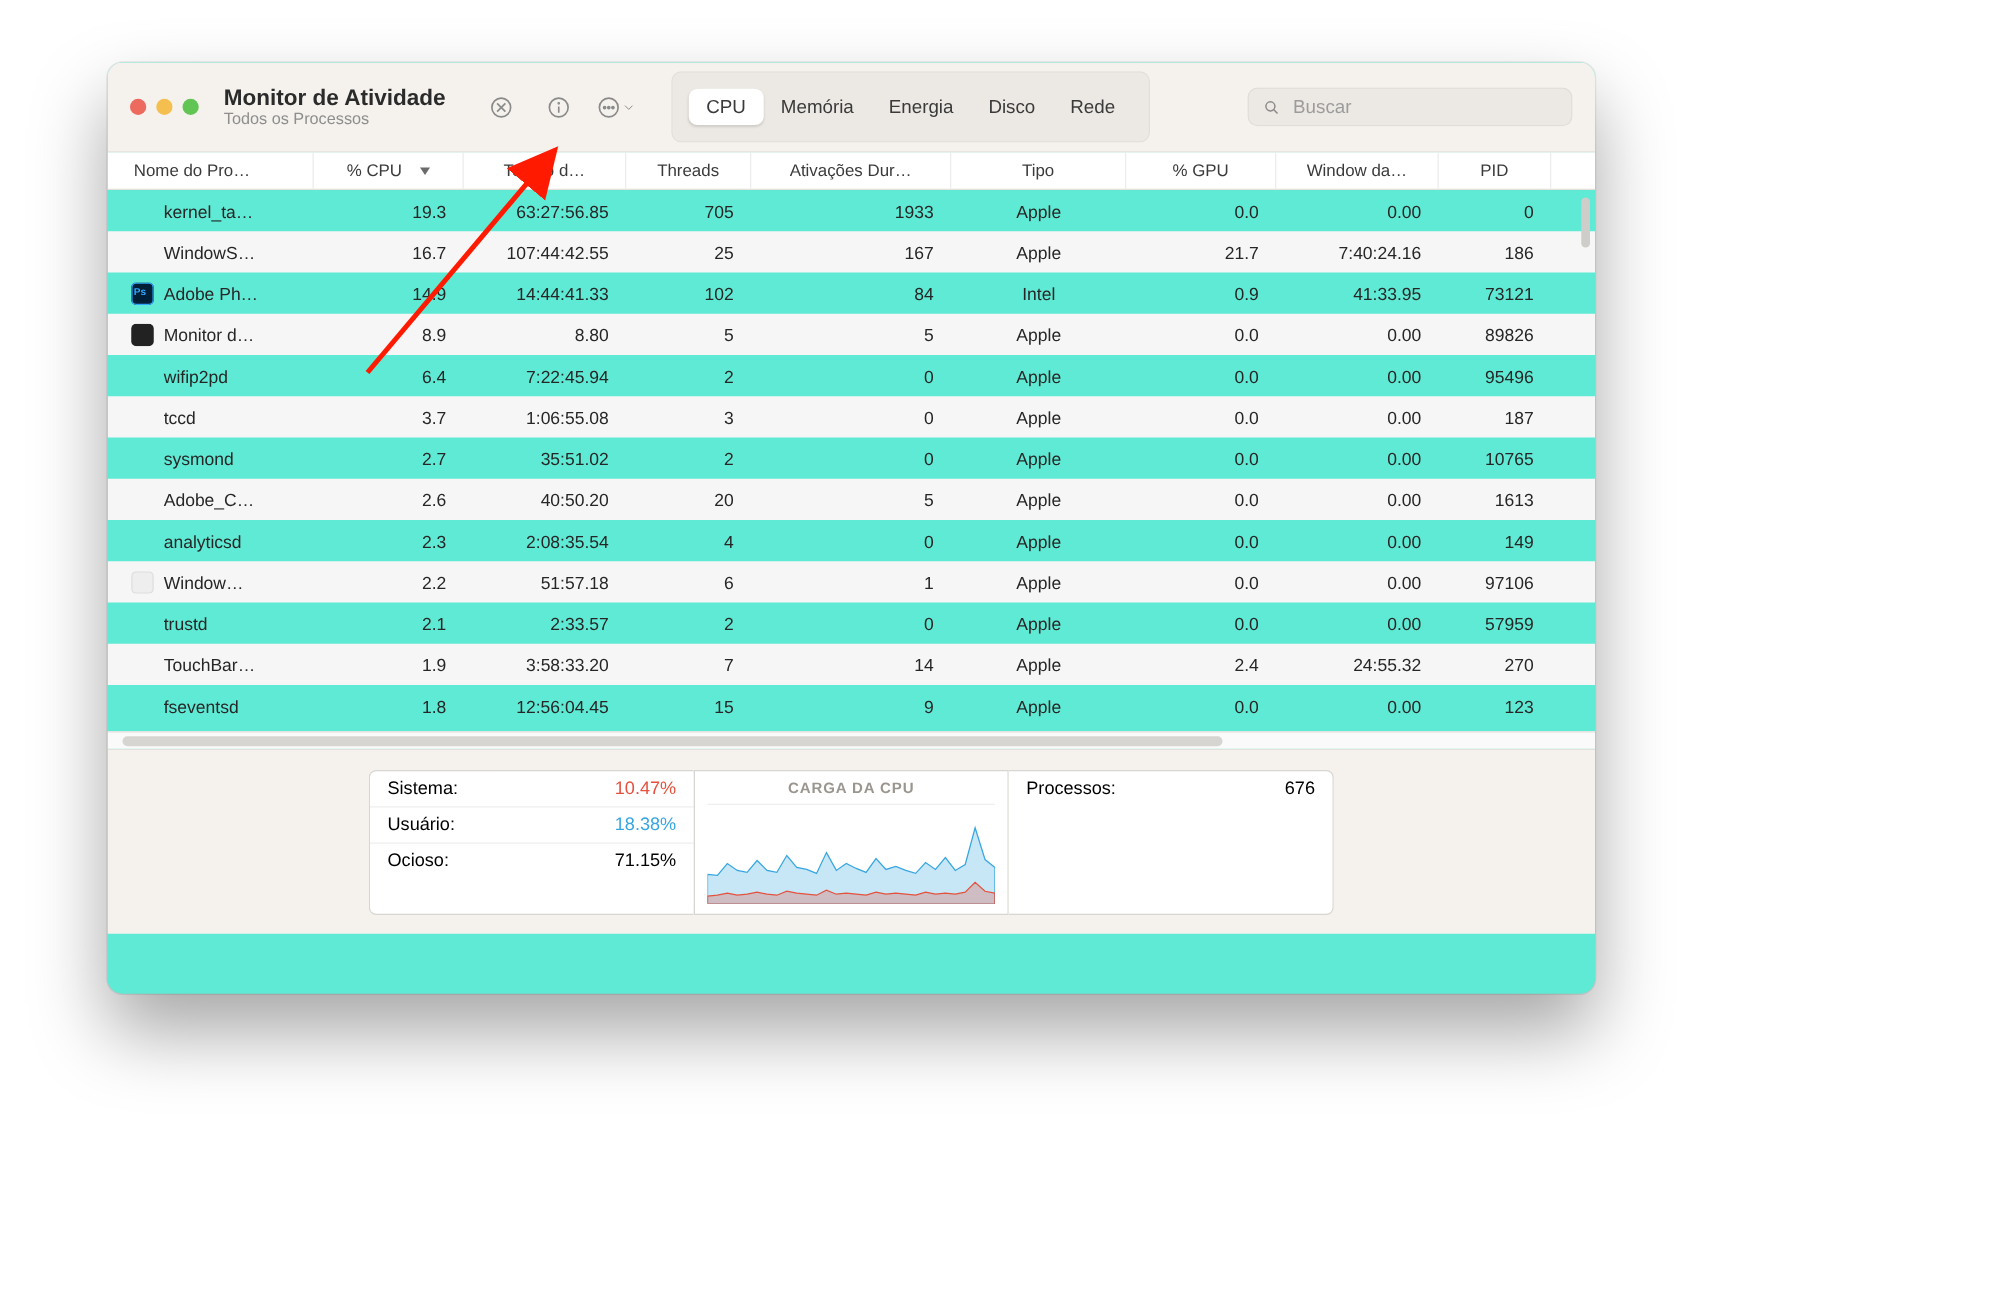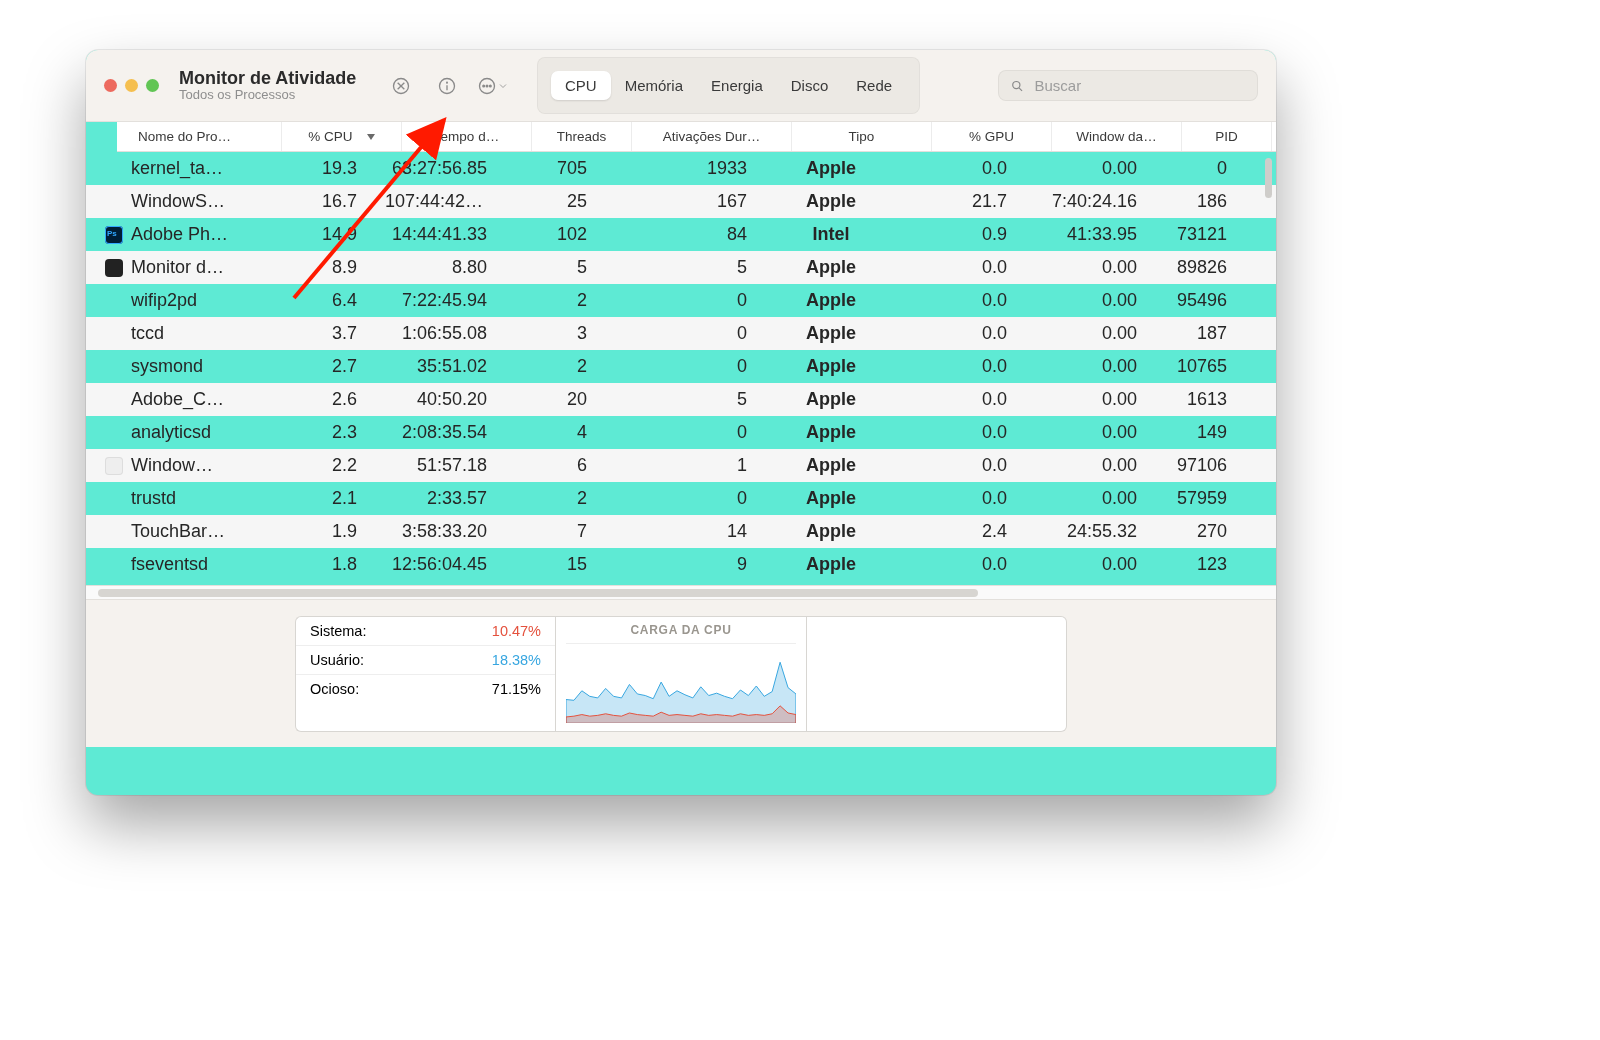--- a/index.html
+++ b/index.html
@@ -58,42 +58,41 @@
   .search svg{width:16px;height:16px;stroke:#8a8a8a;fill:none;stroke-width:2;}
   .search input{border:none;background:transparent;outline:none;font-size:15px;color:#555;width:100%;}
   .search input::placeholder{color:#9c9c9c;}
 
   
   .thead {
     display:grid; height:30px; align-items:center; font-size:13.5px; color:#3a3a3a;
     background:#fff; border-bottom:1px solid var(--border);
     grid-template-columns: 150px 120px 130px 100px 160px 140px 120px 130px 90px;
     padding-left:15px;
-    margin-left:31px;
   }
   .thead > div { border-right:1px solid #ececec; height:100%; display:flex; align-items:center; justify-content:center; overflow:hidden; white-space:nowrap; text-overflow:ellipsis;}
   .thead > div:first-child{justify-content:flex-start; padding-left:6px;}
   .thead .sort { position:relative;}
   .thead .sort::after{content:""; width:0;height:0;border-left:4px solid transparent;border-right:4px solid transparent;border-top:6px solid #6a6a6a; margin-left:14px;}
   .tbody{overflow:auto;height:433px;}
   .row {
-    display:grid; height:33px; align-items:center; font-size:18px; color:#262626;
+    display:grid; height:33px; align-items:center; font-size:14px; color:#262626;
     grid-template-columns: 150px 120px 130px 100px 160px 140px 120px 130px 90px;
     padding-left:15px;
   }
   .row:nth-child(even){background:var(--row-alt);}
   .row > div{padding:0 14px; overflow:hidden; white-space:nowrap; text-overflow:ellipsis;}
   .row .name{display:flex; align-items:center; gap:8px; padding-left:4px;}
   .row .name .ic{width:18px;height:18px; border-radius:4px; flex:0 0 18px;}
   .ic-ps{background:linear-gradient(#001e36,#001e36); box-shadow: inset 0 0 0 1px #31a8ff; position:relative;}
   .ic-ps::after{content:"Ps"; font-size:8px; font-weight:700; color:#31a8ff; position:absolute; left:2px; top:3px;}
   .ic-am{background:#222; position:relative;}
   .ic-blank{background:#eee; box-shadow: inset 0 0 0 1px #ddd;}
   .num{text-align:right; font-variant-numeric: tabular-nums;}
-  .ctr{text-align:center;font-weight:bold;}
+  .ctr{text-align:center;}
 
   .hscroll{height:14px; background:#fafafa; border-top:1px solid var(--border); position:relative;}
   .hscroll .thumb{position:absolute; left:12px; top:3px; height:8px; width:880px; border-radius:4px; background:#d7d5d1;}
 
   
   .footer{
     background:var(--bg); height:148px; border-top:1px solid var(--border);
     display:flex; justify-content:center; align-items:center; gap:0; padding:16px 0;
   }
   .panel{
@@ -395,20 +394,24 @@
     <div class="panel mid">
       <div class="mid-title">CARGA DA CPU</div>
       <div class="chart">
         <svg id="chartsvg" viewBox="0 0 232 80" preserveAspectRatio="none">
             <path d="M0 56 L8 56.8 L16 47.2 L24 52.8 L32 54.4 L40 44.8 L48 52.8 L56 54.4 L64 40.8 L72 50.4 L80 52 L88 55.2 L96 38.4 L104 52.8 L112 47.2 L120 51.2 L128 54.4 L136 43.199999999999996 L144 52 L152 49.6 L160 52.8 L168 55.2 L176 46.4 L184 52 L192 42.400000000000006 L200 52.8 L208 48 L216 18.4 L224 44 L232 50.4 L232 80 L0 80 Z" fill="rgba(55,166,224,.28)" stroke="#37a6e0" stroke-width="1"></path>
             <path d="M0 73.6 L8 72.8 L16 71.2 L24 72.8 L32 72 L40 70.4 L48 72 L56 72.8 L64 69.6 L72 71.2 L80 72 L88 72.8 L96 68.8 L104 72 L112 71.2 L120 72 L128 72.8 L136 70.4 L144 72 L152 71.2 L160 72 L168 72.8 L176 70.4 L184 72 L192 71.2 L200 72 L208 70.4 L216 62.4 L224 69.6 L232 71.2 L232 80 L0 80 Z" fill="rgba(228,81,61,.28)" stroke="#e4513d" stroke-width="1"></path>
           </svg>
       </div>
     </div>
     <div class="panel right" id="panel-right">
+        <div class="prow">
+          <span>Processos:</span>
+          <span>676</span>
+        </div>
       </div>
   </div>
 
   <div class="vstub"></div>
 
   <div class="arrow" style="left:168px; top:48px; width:300px; height:220px;">
     <svg width="300" height="220">
       <defs>
           <marker id="ah" markerWidth="12" markerHeight="12" refX="9" refY="5" orient="auto">
         <path d="M0,0 L10,5 L0,10 Z" fill="var(--arrow-red)"></path>

